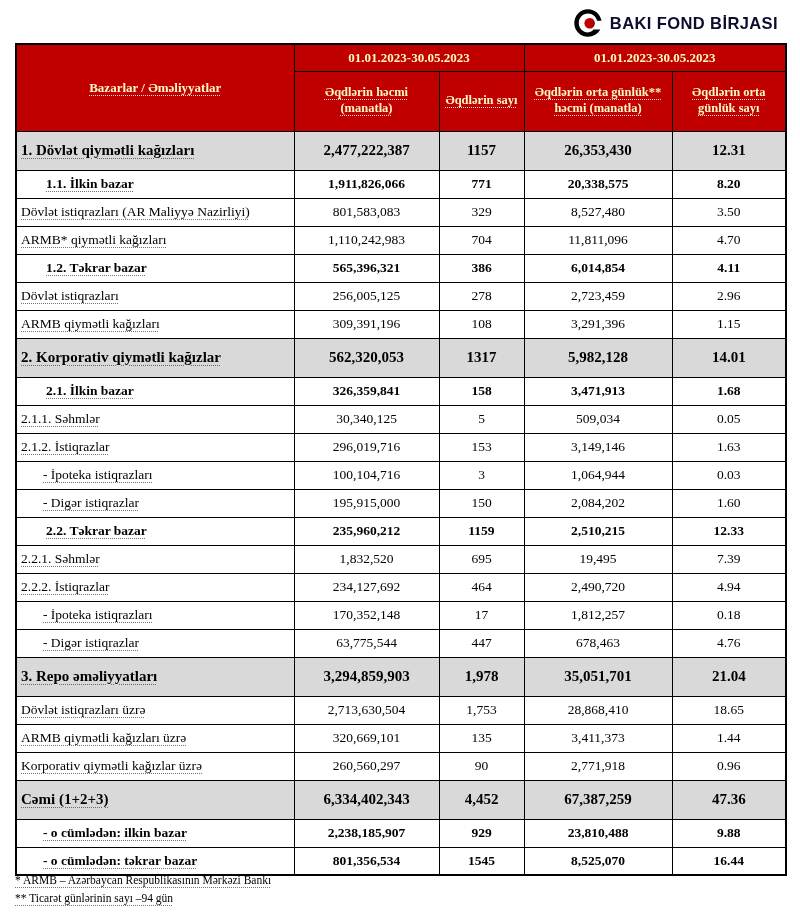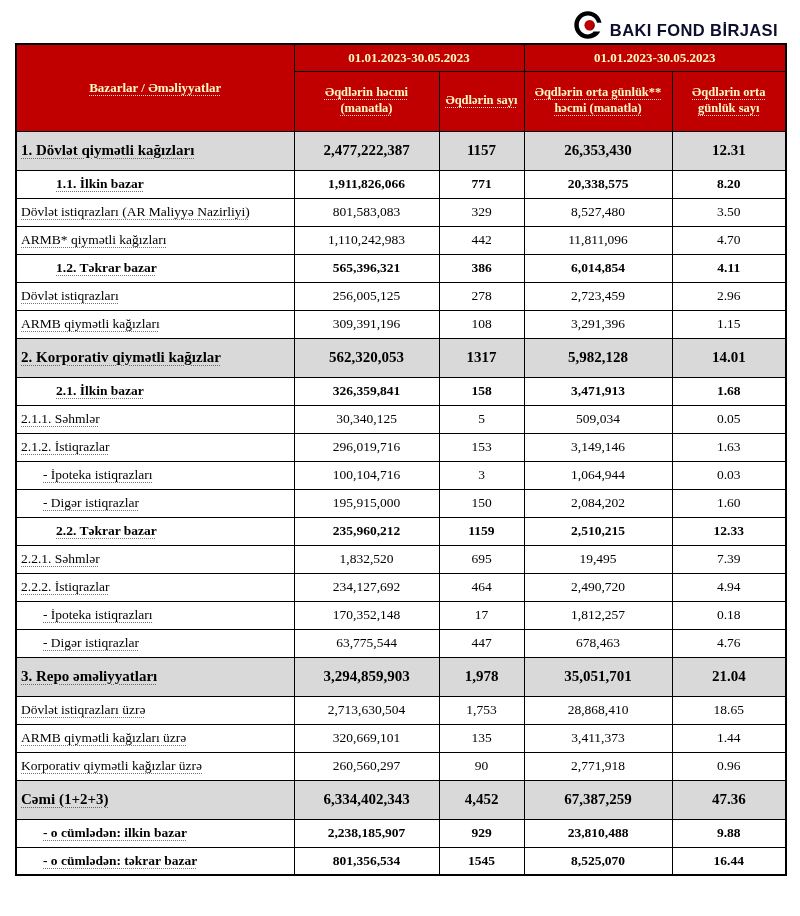--- a/index.html
+++ b/index.html
@@ -8,21 +8,21 @@
     width: 800px; height: 916px;
     background: #ffffff;
     font-family: "Liberation Serif", serif;
     color: #000;
   }
   .page { position: relative; width: 800px; height: 916px; overflow: hidden; }
 
   
   .logo-row {
     position: absolute; top: 6px; right: 22px;
-    display: flex; align-items: flex-end; gap: 7px;
+    display: flex; align-items: center; gap: 7px;
     height: 34px;
   }
   .logo-icon { width: 30px; height: 30px; flex: 0 0 auto; }
   .logo-text {
     font-family: "Liberation Sans", sans-serif;
     font-weight: 700; font-size: 16.5px; letter-spacing: 0.4px;
     color: #0d0d2e; white-space: nowrap;
   }
 
   
@@ -45,21 +45,21 @@
   .hname   { font-size: 14px; }
 
   tbody td { padding: 2px 4px; }
   tr.normal td     { height: 28px; font-size: 13.5px; font-weight: 400; background: #fff; }
   tr.subsection td { height: 28px; font-size: 13.5px; font-weight: 700; background: #fff; }
   tr.section td,
   tr.total td      { height: 39px; font-size: 15px;   font-weight: 700; background: #d9d9d9; }
 
   td.label { text-align: left; }
   tr.ind1 td.label { padding-left: 26px; }
-  tr.ind2 td.label { padding-left: 39px; }
+  tr.ind2 td.label { padding-left: 29px; }
   td.val { text-align: center; }
 
   
   .sq {
     text-decoration: underline;
     text-decoration-style: dotted;
     text-decoration-color: rgba(40,40,40,0.65);
     text-decoration-thickness: 1px;
     text-underline-offset: 3px;
   }
@@ -138,21 +138,21 @@
           <tr class="normal ind0">
             <td class="label"><span class="sq">Dövlət istiqrazları (AR Maliyyə Nazirliyi)</span></td>
             <td class="val">801,583,083</td>
             <td class="val">329</td>
             <td class="val">8,527,480</td>
             <td class="val">3.50</td>
           </tr>
           <tr class="normal ind0">
             <td class="label"><span class="sq">ARMB* qiymətli kağızları</span></td>
             <td class="val">1,110,242,983</td>
-            <td class="val">442</td>
+            <td class="val">704</td>
             <td class="val">11,811,096</td>
             <td class="val">4.70</td>
           </tr>
           <tr class="subsection ind2">
             <td class="label"><span class="sq">1.2. Təkrar bazar</span></td>
             <td class="val">565,396,321</td>
             <td class="val">386</td>
             <td class="val">6,014,854</td>
             <td class="val">4.11</td>
           </tr>
@@ -293,14 +293,18 @@
             <td class="label"><span class="sq">- o cümlədən: təkrar bazar</span></td>
             <td class="val">801,356,534</td>
             <td class="val">1545</td>
             <td class="val">8,525,070</td>
             <td class="val">16.44</td>
           </tr>
         </tbody>
     </table>
   </div>
 
+  <div class="footnotes">
+    <div><span class="sq">* ARMB – Azərbaycan Respublikasının Mərkəzi Bankı</span></div>
+    <div><span class="sq">** Ticarət günlərinin sayı –94 gün</span></div>
+  </div>
 
 </div>
 
 </body></html>

